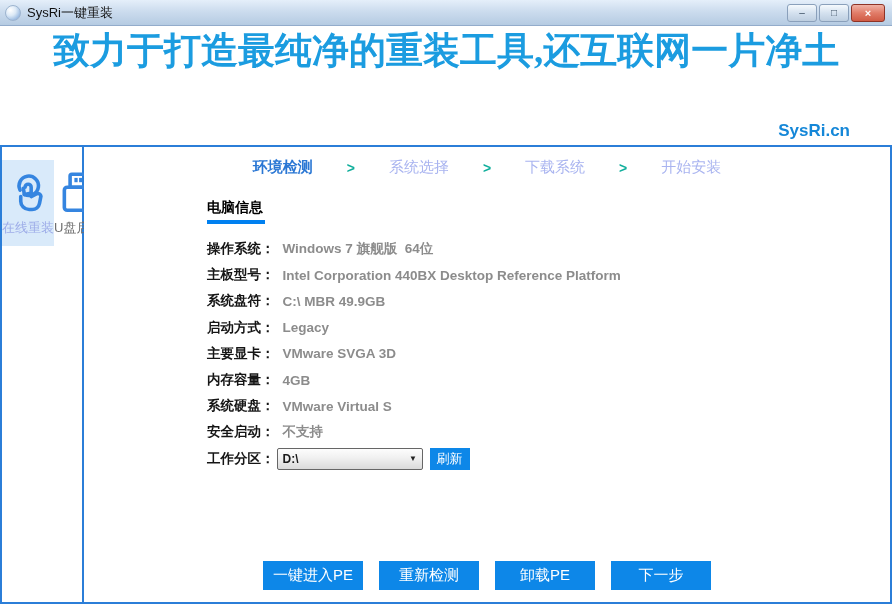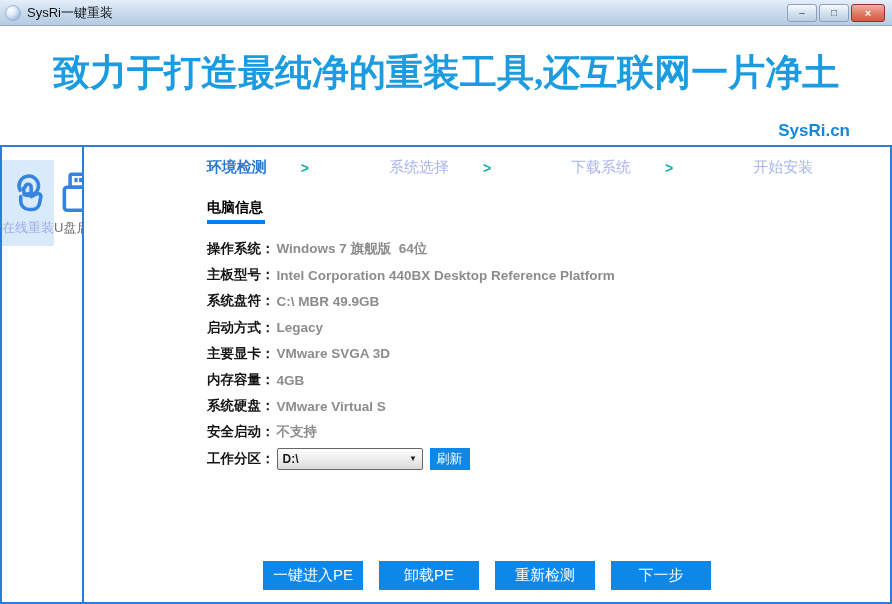--- a/index.html
+++ b/index.html
@@ -15,21 +15,21 @@
   .title { font-size:13px; color:#111; margin-left:6px; }
   .win-controls { margin-left:auto; display:flex; gap:2px; padding-right:2px; }
   .win-btn { width:30px; height:18px; border:1px solid #8aa0bb; border-radius:3px; padding:0;
     background:linear-gradient(#f6fafd,#d4e1ef 50%,#bdcee0); color:#3e5064; font-size:10px;
     display:flex; align-items:center; justify-content:center; cursor:pointer; font-family:inherit; }
   .win-btn.close { width:34px; background:linear-gradient(#f0b2a5,#e17c68 50%,#d05b45);
     border-color:#8e3326; color:#fff; font-weight:bold; font-size:11px; }
 
   
   .header { height:119px; position:relative; background:#fff; }
-  .slogan { padding-top:22px; text-align:center; font-size:37px; font-weight:bold; color:#1b9ce0;
+  .slogan { text-align:center; font-size:37px; font-weight:bold; color:#1b9ce0;
     font-family:"Liberation Serif","DejaVu Serif",serif; white-space:nowrap; }
   .site { position:absolute; right:42px; bottom:4px; font-size:17px; font-weight:bold; color:#1587d8; }
 
   
   .bodywrap { height:459px; display:flex; border:2px solid #2b7ed8; border-top-width:2px; }
 
   
   .sidebar { width:82px; border-right:2px solid #2b7ed8; background:#fff;
     display:flex; flex-direction:row; padding-top:13px; flex:0 0 auto; }
   .side-item { height:86px; display:flex; flex-direction:column; align-items:center;
@@ -37,34 +37,34 @@
   .side-item.active { background:#d9eafa; }
   .side-icon { width:46px; height:46px; display:block; }
   .side-icon svg { width:46px; height:46px; display:block; }
   .side-label { font-size:13px; color:#6f6f6f; white-space:nowrap; }
   .side-item.active .side-label { color:#9dace8; }
 
   
   .content { flex:1 1 auto; position:relative; background:#fff; }
 
   .steps { display:flex; justify-content:center; align-items:center; margin-top:11px; font-size:15px; }
-  .step-group { display:flex; align-items:center;margin-left:46px; }
+  .step-group { display:flex; align-items:center; }
   .step-label { color:#a9b4f0; }
   .step-label.active { color:#2a77d4; font-weight:bold; }
   .step-sep { color:#0fae9b; font-weight:bold; margin:0 34px; font-size:14px; }
   .step-group:last-of-type .step-sep { display:none; }
 
   .section { margin:22px 0 0 123px; }
   .section-title { font-size:14px; font-weight:bold; color:#000; }
   .title-underline { width:58px; height:4px; background:#0080f0; margin-top:3px; }
 
   .info-rows { margin-top:12px; }
   .info-row { display:flex; align-items:center; height:26.2px; font-size:13.5px; font-weight:bold; }
   .info-label { color:#151515; white-space:pre; }
-  .info-value { color:#8c8c8c; margin-left:2px; white-space:pre; }
+  .info-value { color:#8c8c8c; margin-left:8px; white-space:pre; }
 
   .partition-row { height:26.2px; }
   .combo { width:146px; height:22px; border:1px solid #666; border-radius:2px; margin-left:2px;
     background:linear-gradient(#fdfdfd,#f0f0f0 45%,#dadada); display:flex; align-items:center; cursor:pointer; }
   .combo-value { flex:1; padding-left:5px; font-size:12px; color:#1a1a1a; font-weight:bold; }
   .combo-arrow { width:17px; font-size:8px; color:#222; text-align:center; }
   .refresh-btn { margin-left:7px; height:22px; padding:0 7px; background:#0d87e8; color:#fff;
     border:none; font-size:13px; cursor:pointer; font-family:Liberation Sans, sans-serif; }
 
   .footer { position:absolute; left:0; right:0; bottom:12px; display:flex; justify-content:center; gap:16px; }
@@ -231,23 +231,23 @@
             <span class="combo-arrow">▼</span>
           </div>
           <button class="refresh-btn">刷新</button>
         </div>
       </div>
 
       <div class="footer">
 
           <button class="action-btn">一键进入PE</button>
 
+          <button class="action-btn">重新检测</button>
+
           <button class="action-btn">卸载PE</button>
-
-          <button class="action-btn">重新检测</button>
 
           <button class="action-btn">下一步</button>
 
       </div>
 
     </div>
   </div>
 </div>
 
 </body></html>

